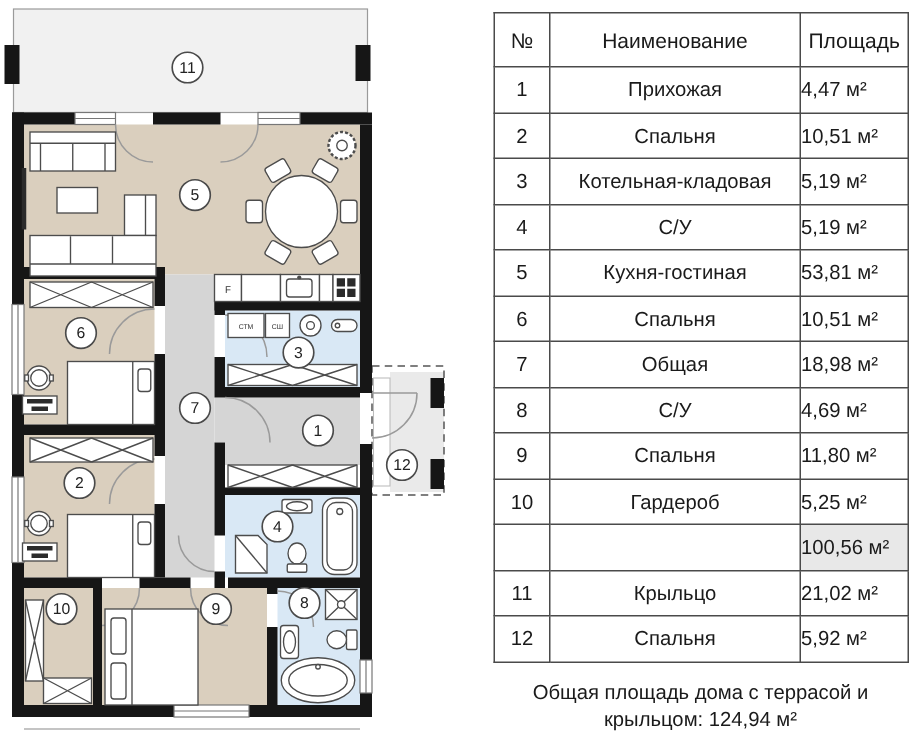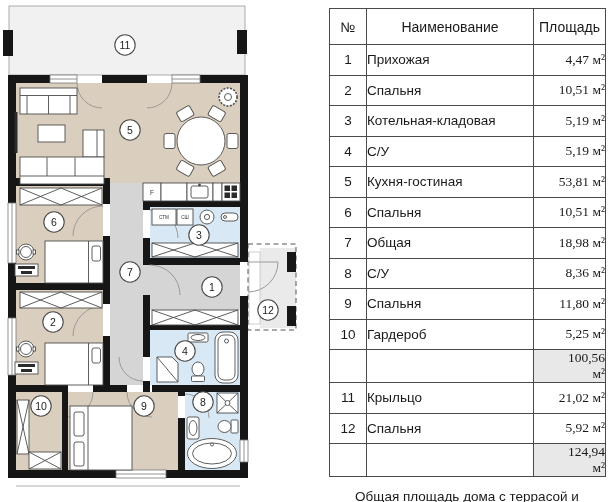--- a/index.html
+++ b/index.html
@@ -5,23 +5,23 @@
   html,body{margin:0;padding:0;background:#fff;}
   .canvas{position:relative;width:609px;height:502px;background:#fff;overflow:hidden;
           font-family:"Liberation Sans",sans-serif;color:#1a1a1a;}
   .plan{position:absolute;left:0;top:0;}
   .panel{position:absolute;left:329px;top:8px;width:276px;}
   table.area{border-collapse:collapse;width:276px;table-layout:fixed;}
   table.area th{border:1px solid #4a4a4a;height:35px;font-weight:normal;font-size:14px;
                 text-align:center;padding:0;}
   table.area td{border:1px solid #4a4a4a;height:29.5px;font-size:13.5px;padding:0;}
   td.c-num{text-align:center;}
-  td.c-name{padding-left:12px;text-align:left;}
-  td.c-area{text-align:right;padding-right:9px;font-family:Liberation Serif, serif;}
-  td.c-area.sum{background:#e8e8e8;padding-left:18px;}
+  td.c-name{padding-left:12px;text-align:center;}
+  td.c-area{text-align:left;padding-right:9px;}
+  td.c-area.sum{background:#e8e8e8;}
   .footer{margin:11px auto 0 auto;text-align:center;font-size:13.5px;line-height:1.35;width:250px;}
   svg text{font-family:"Liberation Sans",sans-serif;}
 </style>
 </head>
 <body>
 
 <div class="canvas">
 
   <div class="plan">
     <svg width="325" height="502" viewBox="0 0 325 502">
@@ -361,21 +361,21 @@
     <td class="c-area">10,51 м²</td>
   </tr>
           <tr>
     <td class="c-num">7</td>
     <td class="c-name">Общая</td>
     <td class="c-area">18,98 м²</td>
   </tr>
           <tr>
     <td class="c-num">8</td>
     <td class="c-name">С/У</td>
-    <td class="c-area">8,36 м²</td>
+    <td class="c-area">4,69 м²</td>
   </tr>
           <tr>
     <td class="c-num">9</td>
     <td class="c-name">Спальня</td>
     <td class="c-area">11,80 м²</td>
   </tr>
           <tr>
     <td class="c-num">10</td>
     <td class="c-name">Гардероб</td>
     <td class="c-area">5,25 м²</td>
@@ -387,24 +387,19 @@
   </tr>
           <tr>
     <td class="c-num">11</td>
     <td class="c-name">Крыльцо</td>
     <td class="c-area">21,02 м²</td>
   </tr>
           <tr>
     <td class="c-num">12</td>
     <td class="c-name">Спальня</td>
     <td class="c-area">5,92 м²</td>
-  </tr>
-          <tr>
-    <td class="c-num"></td>
-    <td class="c-name"></td>
-    <td class="c-area sum">124,94 м²</td>
   </tr>
         </tbody>
     </table>
     <div class="footer">Общая площадь дома с террасой и крыльцом: 124,94 м²</div>
   </div>
 
 </div>
 
 </body></html>

